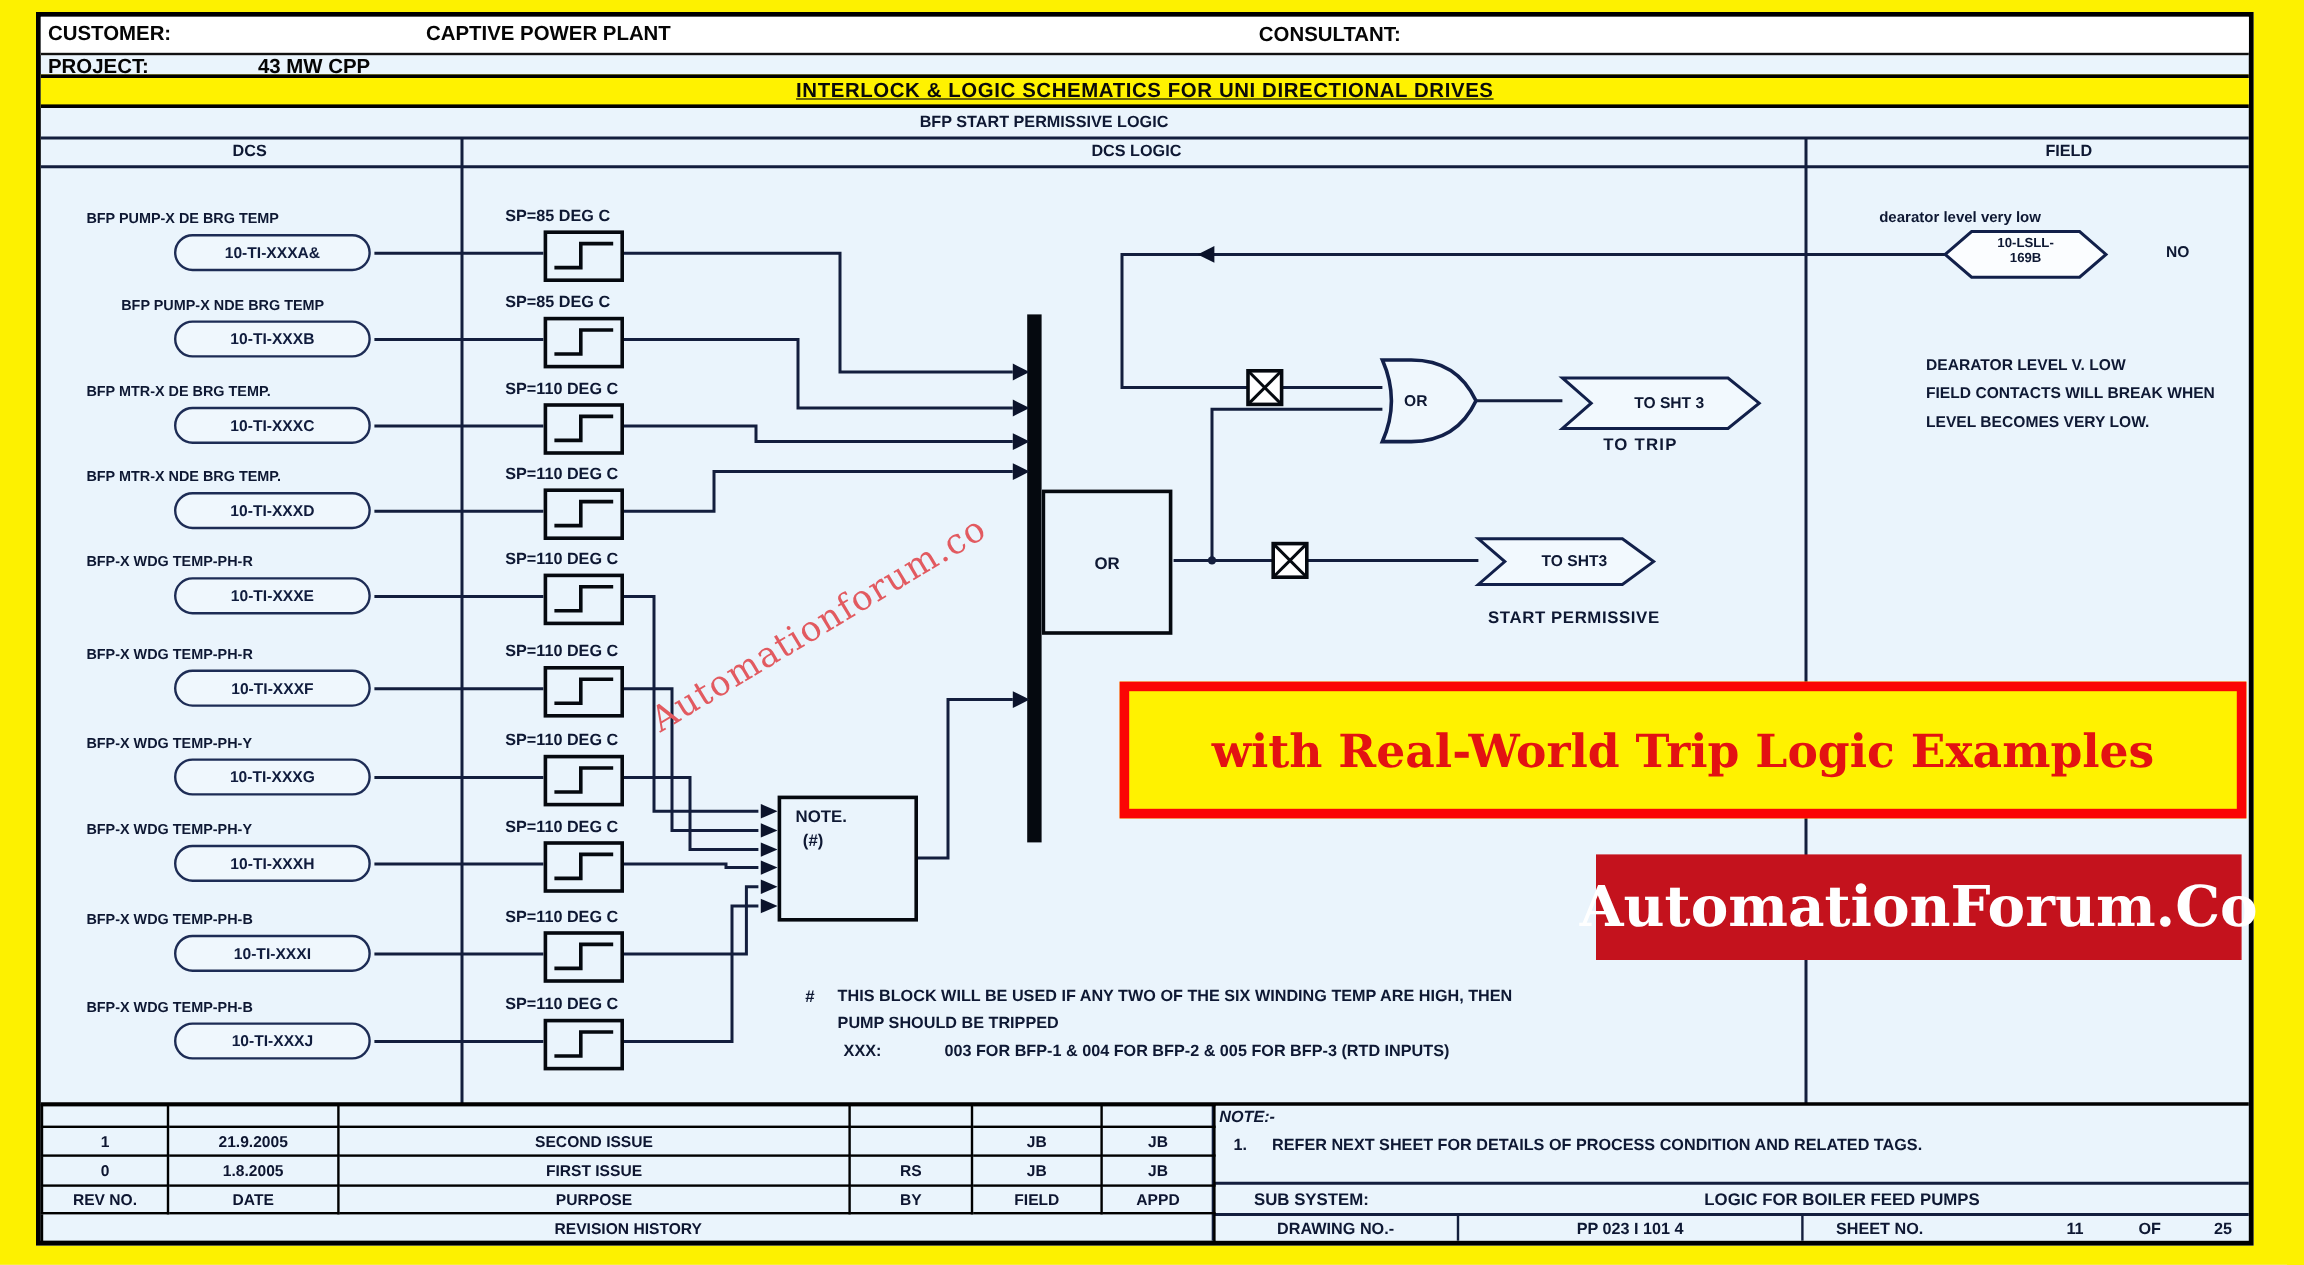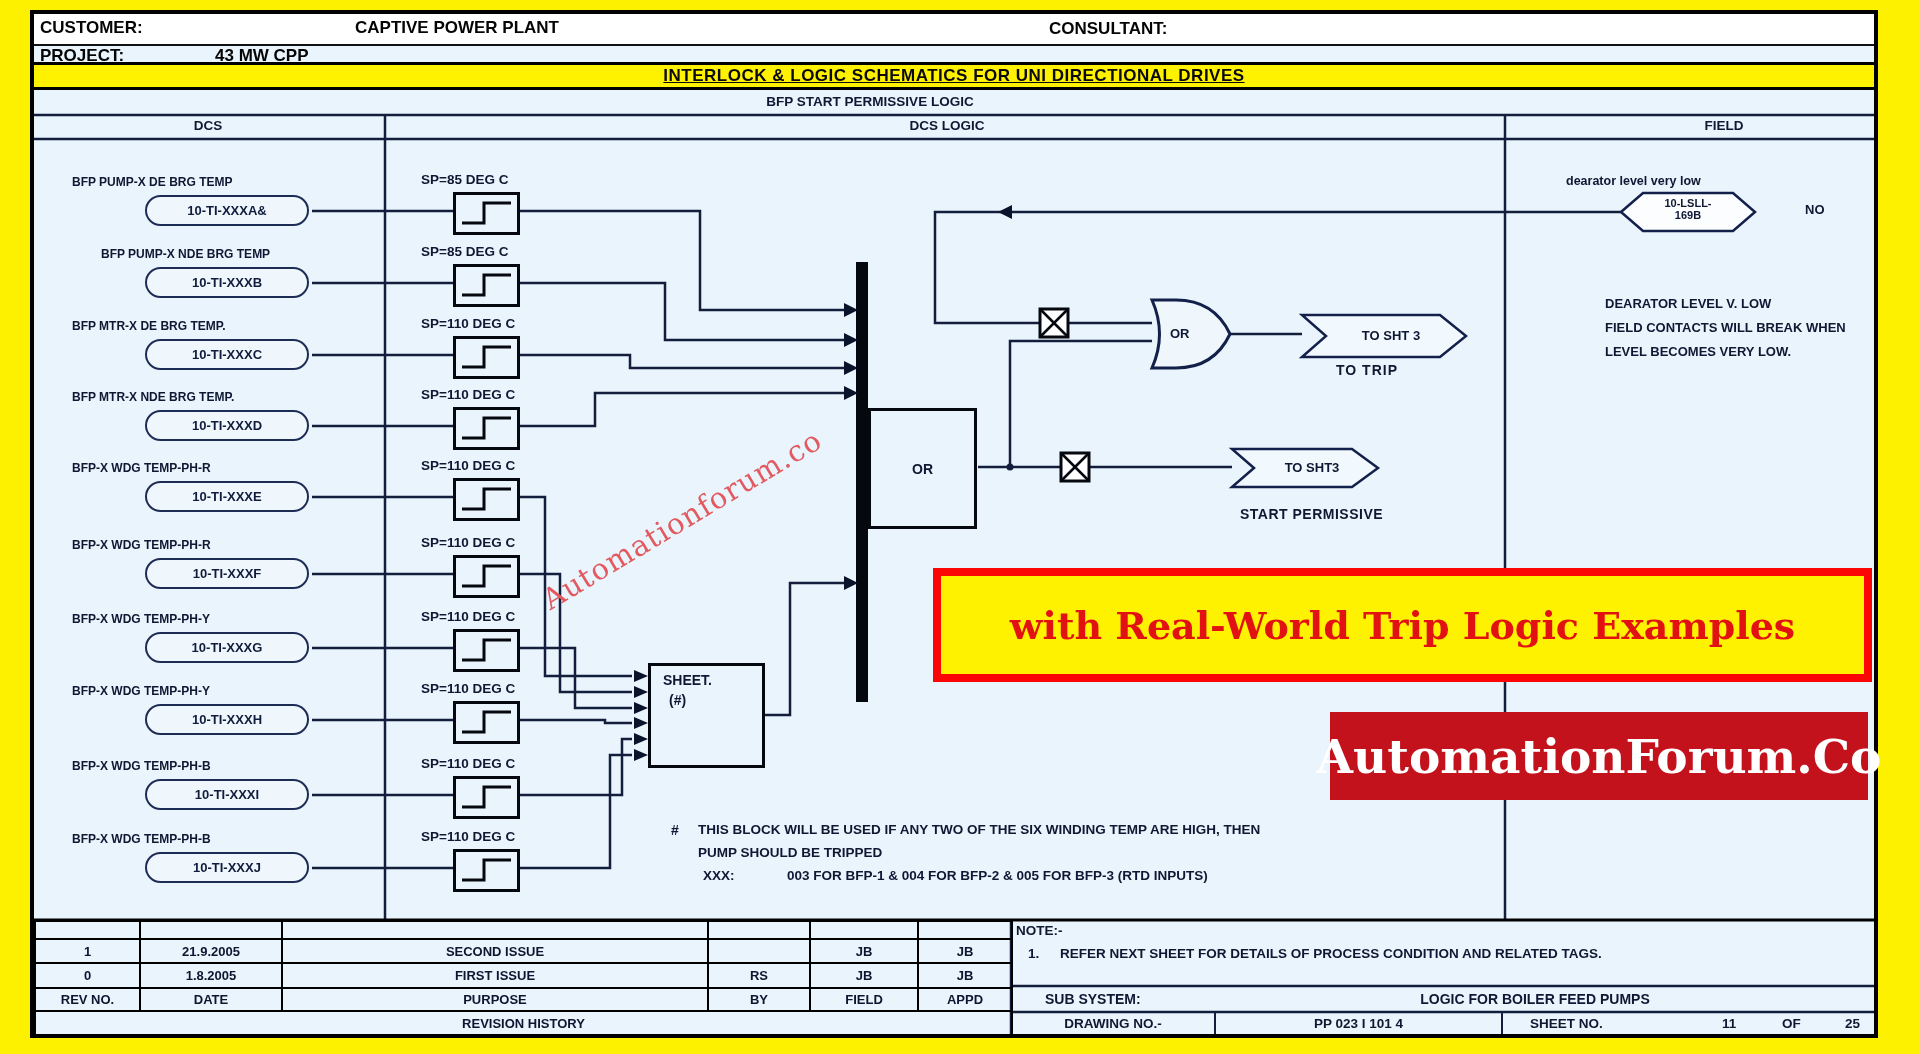--- a/index.html
+++ b/index.html
@@ -253,21 +253,21 @@
     <span>10-TI-XXXJ</span>
   </div>
 <div class="abs t splabel" style="left:421px;top:829px;">SP=110 DEG C</div>
 <div class="abs compbox" style="left:453px;top:849px;">
     <svg width="61" height="37">
       <polyline points="6,28 28,28 28,8 55,8" stroke="#05090f" stroke-width="3" fill="none"></polyline>
     </svg>
   </div>
 
 <div class="abs bigblock" style="left:648px;top:663px;width:111px;height:99px;">
-  <div class="t blocklabel" style="margin:6px 0 0 12px;">SHEET.</div>
+  <div class="t blocklabel" style="margin:6px 0 0 12px;">NOTE.</div>
   <div class="t blocklabel" style="margin:4px 0 0 18px;">(#)</div>
 </div>
 
 <div class="abs bigblock" style="left:868px;top:408px;width:103px;height:115px;display:flex;align-items:center;justify-content:center;">
   <span class="t blocklabel">OR</span>
 </div>
 
 <div class="abs t" style="left:1170px;top:326px;font-size:13px;">OR</div>
 
 <div class="abs t" style="left:1336px;top:328px;width:110px;text-align:center;font-size:13px;">TO SHT 3</div>
@@ -344,21 +344,21 @@
     <td>BY</td>
     <td>FIELD</td>
     <td>APPD</td>
   </tr>
   <tr style="height:24px">
     <td colspan="6">REVISION HISTORY</td>
   </tr>
 </tbody>
   </table>
 
-<div class="abs t note" style="left:1016px;top:923px;">NOTE:-</div>
+<div class="abs t note" style="left:1016px;top:923px;font-style:italic;">NOTE:-</div>
 <div class="abs t note" style="left:1028px;top:946px;">1.</div>
 <div class="abs t note" style="left:1060px;top:946px;">REFER NEXT SHEET FOR DETAILS OF PROCESS CONDITION AND RELATED TAGS.</div>
 
 <div class="abs t" style="left:1045px;top:991px;font-size:14px;">SUB SYSTEM:</div>
 <div class="abs t" style="left:1280px;top:991px;width:510px;text-align:center;font-size:14px;">LOGIC FOR BOILER FEED PUMPS</div>
 
 <div class="abs t" style="left:1011px;top:1016px;width:204px;text-align:center;font-size:13.5px;">DRAWING NO.-</div>
 <div class="abs t" style="left:1215px;top:1016px;width:287px;text-align:center;font-size:13.5px;">PP 023 I 101 4</div>
 <div class="abs t" style="left:1530px;top:1016px;font-size:13.5px;">SHEET NO.</div>
 <div class="abs t" style="left:1722px;top:1016px;font-size:13.5px;">11</div>

